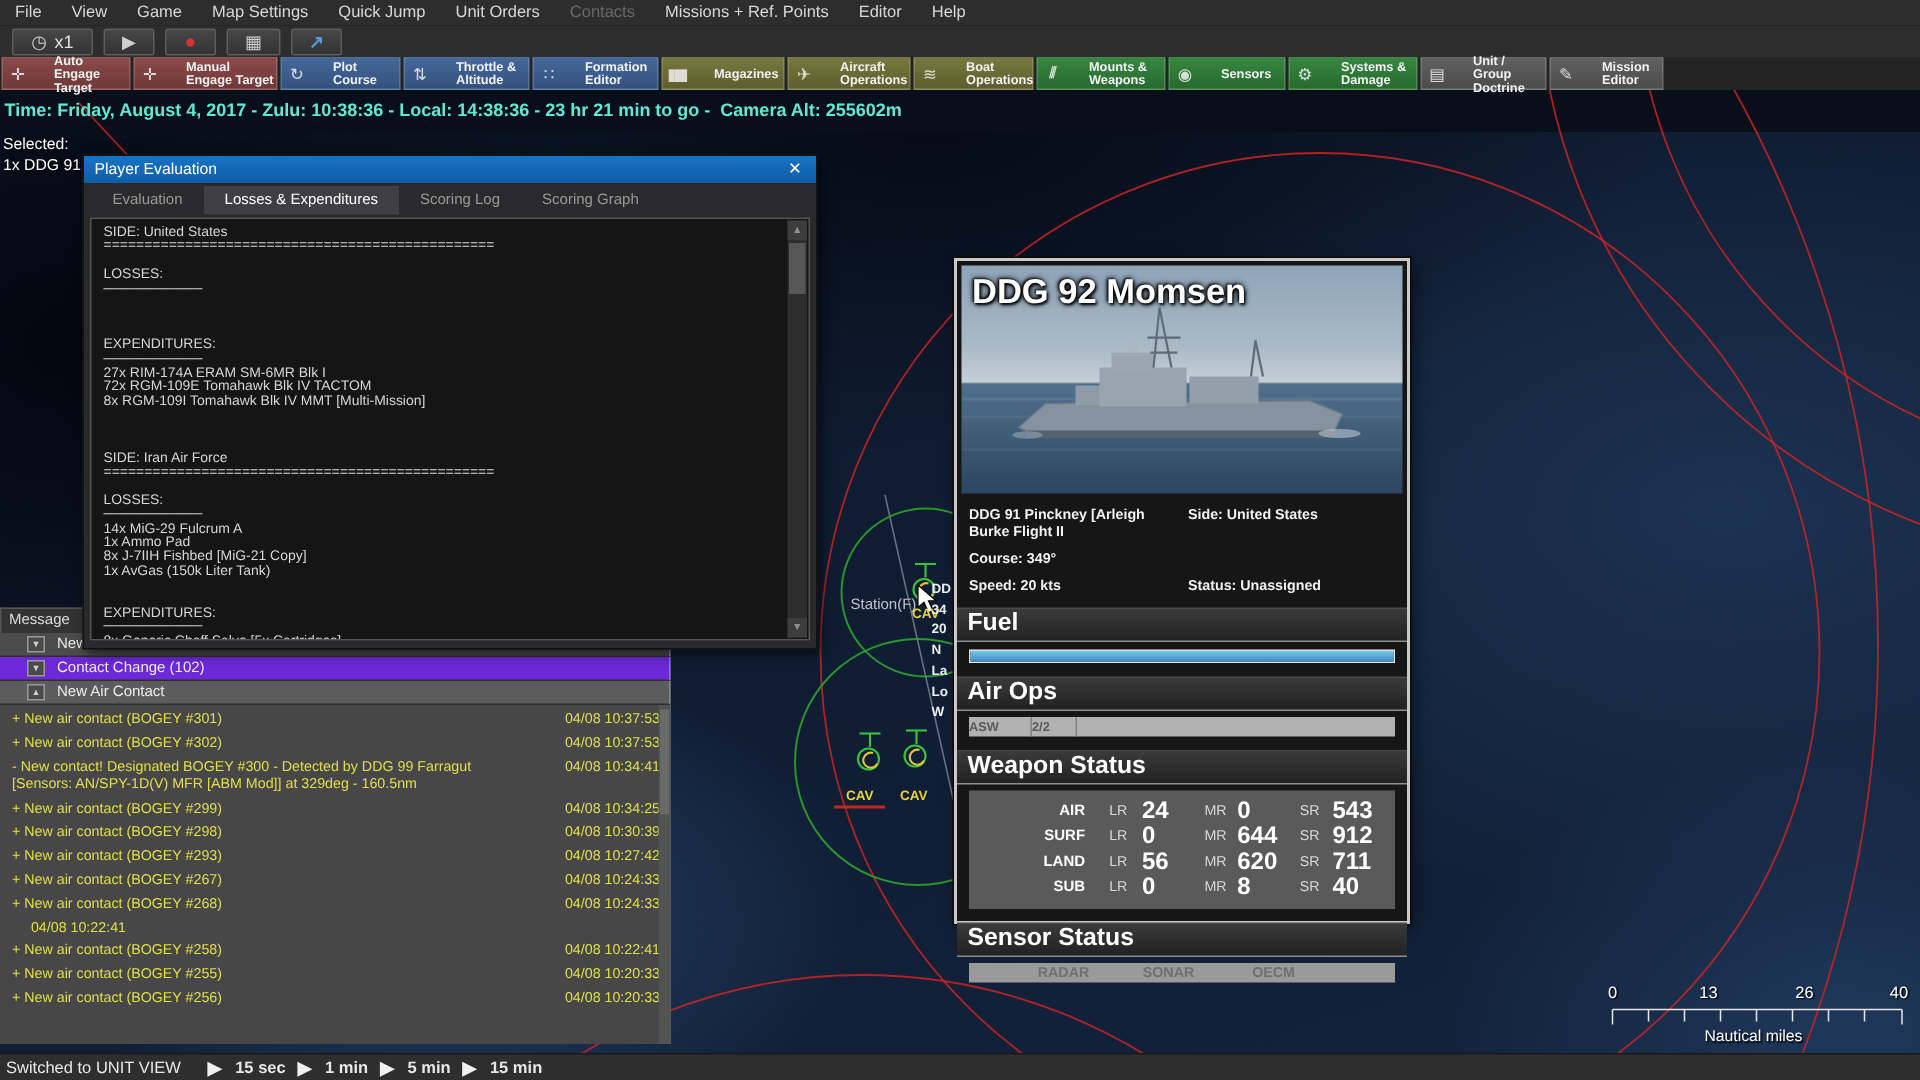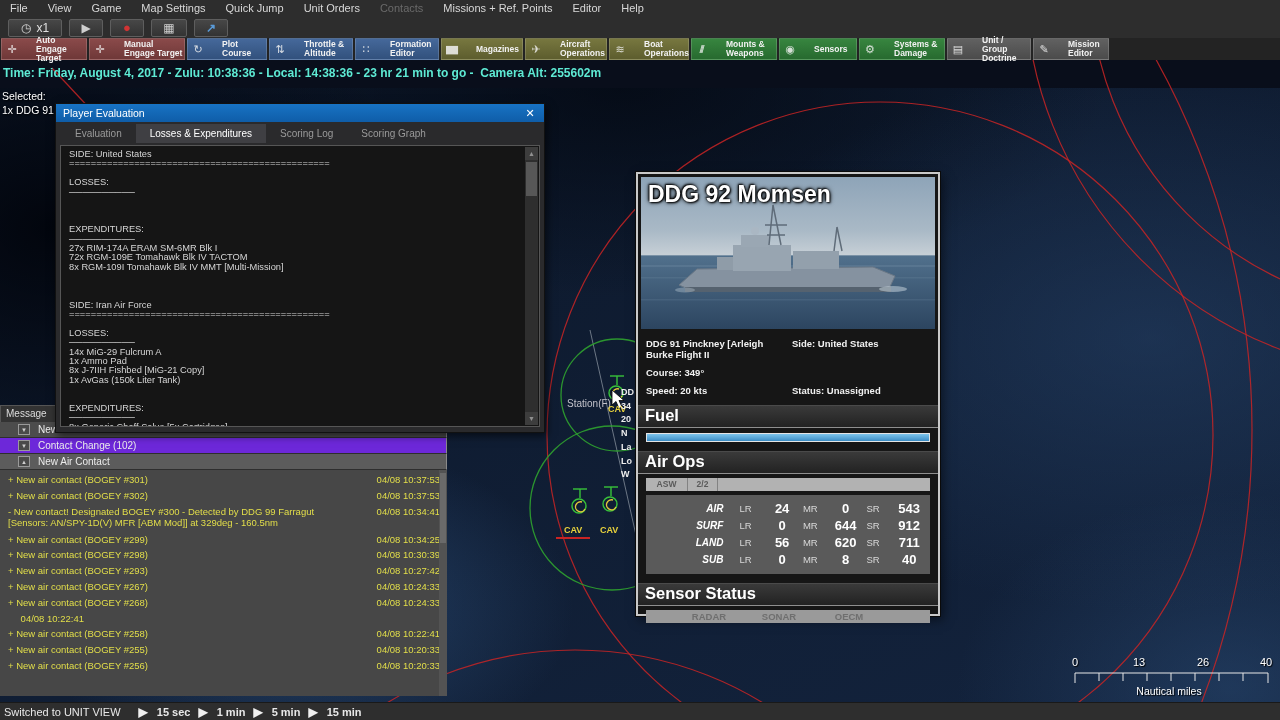--- a/index.html
+++ b/index.html
@@ -95,26 +95,26 @@
   .photo-title { position:absolute; top:4px; left:7px; font-size:23px; font-weight:bold; color:#fff;
     text-shadow:-1px -1px 2px #000, 1px 1px 2px #000, 0 0 5px #000; }
   .uinfo { padding:6px 8px 0; color:#f2f2f2; font-size:9.5px; font-weight:bold; }
   .uinfo .row { display:flex; margin-bottom:7px; }
   .uinfo .grow { flex:1; }
   .uinfo .col2 { width:138px; flex:none; }
   .sechead { margin-top:9px; background:linear-gradient(#3a3a3a,#222); border-top:1px solid #4a4a4a; border-bottom:1px solid #8f8f8f; color:#fff; font-size:16.5px; font-weight:bold; padding:0 7px 2px; }
   .fuelbar { margin:5px 8px 0; height:9px; border:1px solid #e4e4e4; background:#16324a; }
   .fuelfill { height:100%; background:linear-gradient(#7cc4ec,#3b8cc4); }
   .airops { margin:4px 8px 0; height:13px; background:#b2b2b2; display:flex; font-size:8.5px; font-weight:bold; color:#5a5a5a; }
-  .aircell { border-right:1px solid #828282; text-align:center; line-height:13px; }
+  .aircell { border-right:1px solid #828282; text-align:left; line-height:13px; }
   .wtable { margin:4px 8px 0; background:#5a5a5a; padding:5px 0 6px; }
   .wrow { display:flex; align-items:center; height:17px; font-size:9.5px; color:#fff; }
-  .wcat { width:94px; text-align:right; padding-right:16px; font-weight:bold; font-size:10px;font-style:italic; }
+  .wcat { width:94px; text-align:right; padding-right:16px; font-weight:bold; font-size:10px; }
   .wlbl { width:22px; color:#d8d8d8; font-weight:normal; }
-  .wval { width:42px; font-weight:bold; font-size:13px;text-align:center; }
+  .wval { width:42px; font-weight:bold; font-size:16px; }
   .sensorbar { margin:4px 8px 0; height:13px; background:#9a9a9a; display:flex; font-size:9.5px; font-weight:bold; color:#6f6f6f; }
   .sensorbar span { width:70px; text-align:center; line-height:13px; }
   .sensorbar span:first-child { margin-left:28px; }
 
   
   .bottombar { position:absolute; left:0; top:702px; width:1280px; height:18px; background:#2e2e2e; border-top:1px solid #191919; z-index:50; display:flex; align-items:center; color:#e8e8e8; font-size:11px; }
   .bb-msg { padding:0 10px 0 4px; }
   .bb-step { display:flex; align-items:center; margin-left:8px; font-weight:bold; }
   .bb-play { color:#f0f0f0; font-size:12px; margin-right:9px; }
 </style>
@@ -447,20 +447,21 @@
     <div class="sechead">Fuel</div>
     <div class="fuelbar">
         <div class="fuelfill" style="width:100%;"></div>
       </div>
     <div class="sechead">Air Ops</div>
     <div class="airops">
       <span class="aircell" style="width:42px;">ASW</span>
       <span class="aircell" style="width:30px;">2/2</span>
       <span class="aircell" style="flex:1; border-right:none;"></span>
     </div>
+    <div class="sechead">Weapon Status</div>
     <div class="wtable">
       <div class="wrow">
         <span class="wcat">AIR</span>
         <span class="wlbl">LR</span>
           <span class="wval">24</span>
         <span class="wlbl">MR</span>
           <span class="wval">0</span>
         <span class="wlbl">SR</span>
           <span class="wval">543</span>
       </div>

